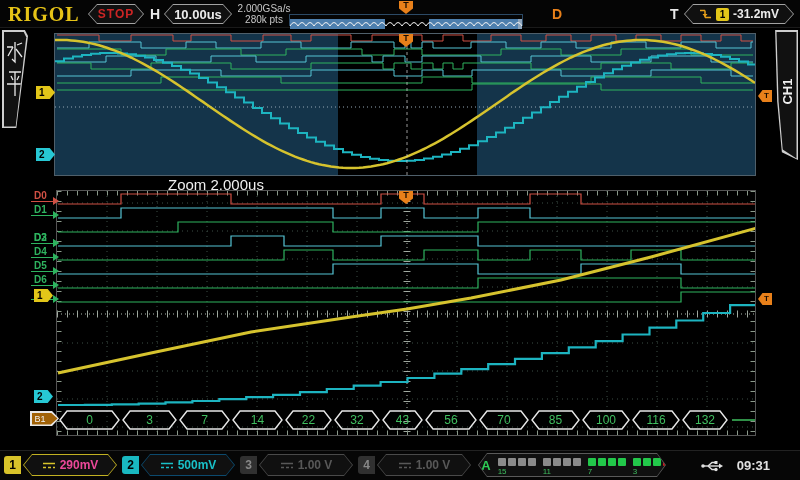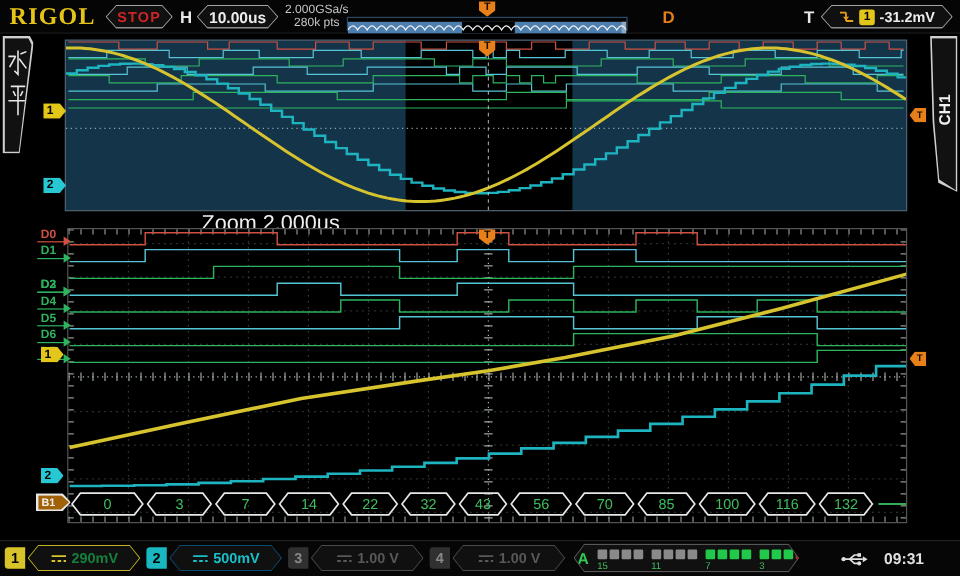--- a/index.html
+++ b/index.html
@@ -50,30 +50,30 @@
   #tab-left .sidetab-inner { clip-path:polygon(0 0,87% 0,99% 6%,53% 100%,0 100%); }
   #tab-right { left:772px; top:30px; width:26px; height:130px;
                clip-path:polygon(12% 0,100% 0,100% 100%,38% 94%,20% 55%); }
   #tab-right .sidetab-inner { clip-path:polygon(13% 0,100% 0,100% 100%,40% 93%,22% 55%); }
   #ch1-tab-text { position:absolute; left:-4px; top:52px; width:34px; transform:rotate(-90deg);
                   color:#f0f0f0; font-weight:bold; font-size:13px; text-align:center; }
 
   
   #ovrwrap { left:54px; top:33px; width:702px; height:143px; border:1px solid #4f5f6a; background:#14344a; }
   #zoomwrap { left:56px; top:190px; width:700px; height:246px; border:1px solid #545454; background:#000; }
-  #zoom-label { left:168px; top:176px; color:#efefef; font-size:18px; }
+  #zoom-label { left:168px; top:176px; color:#efefef; font-size:15px; }
 
   .dlabel { position:absolute; left:31px; width:24px; height:12px; font-size:10px; font-weight:bold;
             text-align:left; padding-left:3px; border-bottom:1px solid; line-height:11px; }
   .dlabel .tri { position:absolute; right:-4px; bottom:-4px; width:0; height:0;
                  border-left:6px solid; border-top:4px solid transparent; border-bottom:4px solid transparent; }
 
   #b1badge { position:absolute; left:30px; top:411px; width:29px; height:15px; background:#e8e8e8;
              clip-path:polygon(0 0,76% 0,100% 50%,76% 100%,0 100%); }
-  #b1in { position:absolute; inset:1.5px; background:#a16207; color:#f2f2f2; font-size:9px; font-weight:bold;
+  #b1in { position:absolute; inset:1.5px; background:#a16207; color:#f2f2f2; font-size:9px; font-weight:normal;
           clip-path:polygon(0 0,74% 0,100% 50%,74% 100%,0 100%); line-height:12px; padding-left:3px; }
 
   
   #statusbar { left:0; top:450px; width:800px; height:30px; background:#060606; border-top:1px solid #222; }
   .sgroup { position:absolute; top:2px; height:24px; display:flex; align-items:center; }
   .stag { width:17px; height:18px; border-radius:3px 0 0 3px; font-size:12px; font-weight:bold;
           display:flex; align-items:center; justify-content:center; }
   .spill { position:relative; width:94px; height:22px; margin-left:2px; }
   .spill .hexin { font-size:12px; font-weight:bold; }
   #la-pill { position:relative; width:188px; height:24px; }
@@ -287,21 +287,21 @@
   <div id="b1badge">
       <div id="b1in">B1</div>
     </div>
   <div class="tmark-left" style="left:758px; top:293px;"><span>T</span></div>
 
   <div id="statusbar" class="abs">
     <div id="sb-channels">
         <div class="sgroup" style="left: 4px;">
           <div class="stag" style="background: rgb(216, 195, 42); color: rgb(0, 0, 0);">1</div>
           <div class="spill hexpill" style="background: rgb(194, 177, 34);">
-            <div class="hexin" style="color: #15803d;">
+            <div class="hexin" style="color: #ec4899;">
               <svg width="14" height="9">
                 <path d="M1 2.5 H13" stroke="#d8c32a" stroke-width="1.5"></path>
                 <path d="M1 6.5 H4 M6 6.5 H9 M11 6.5 H13" stroke="#d8c32a" stroke-width="1.5"></path>
               </svg>
               <span>290mV</span>
             </div>
           </div>
         </div>
         <div class="sgroup" style="left: 122px;">
           <div class="stag" style="background: rgb(25, 184, 192); color: rgb(0, 0, 0);">2</div>

